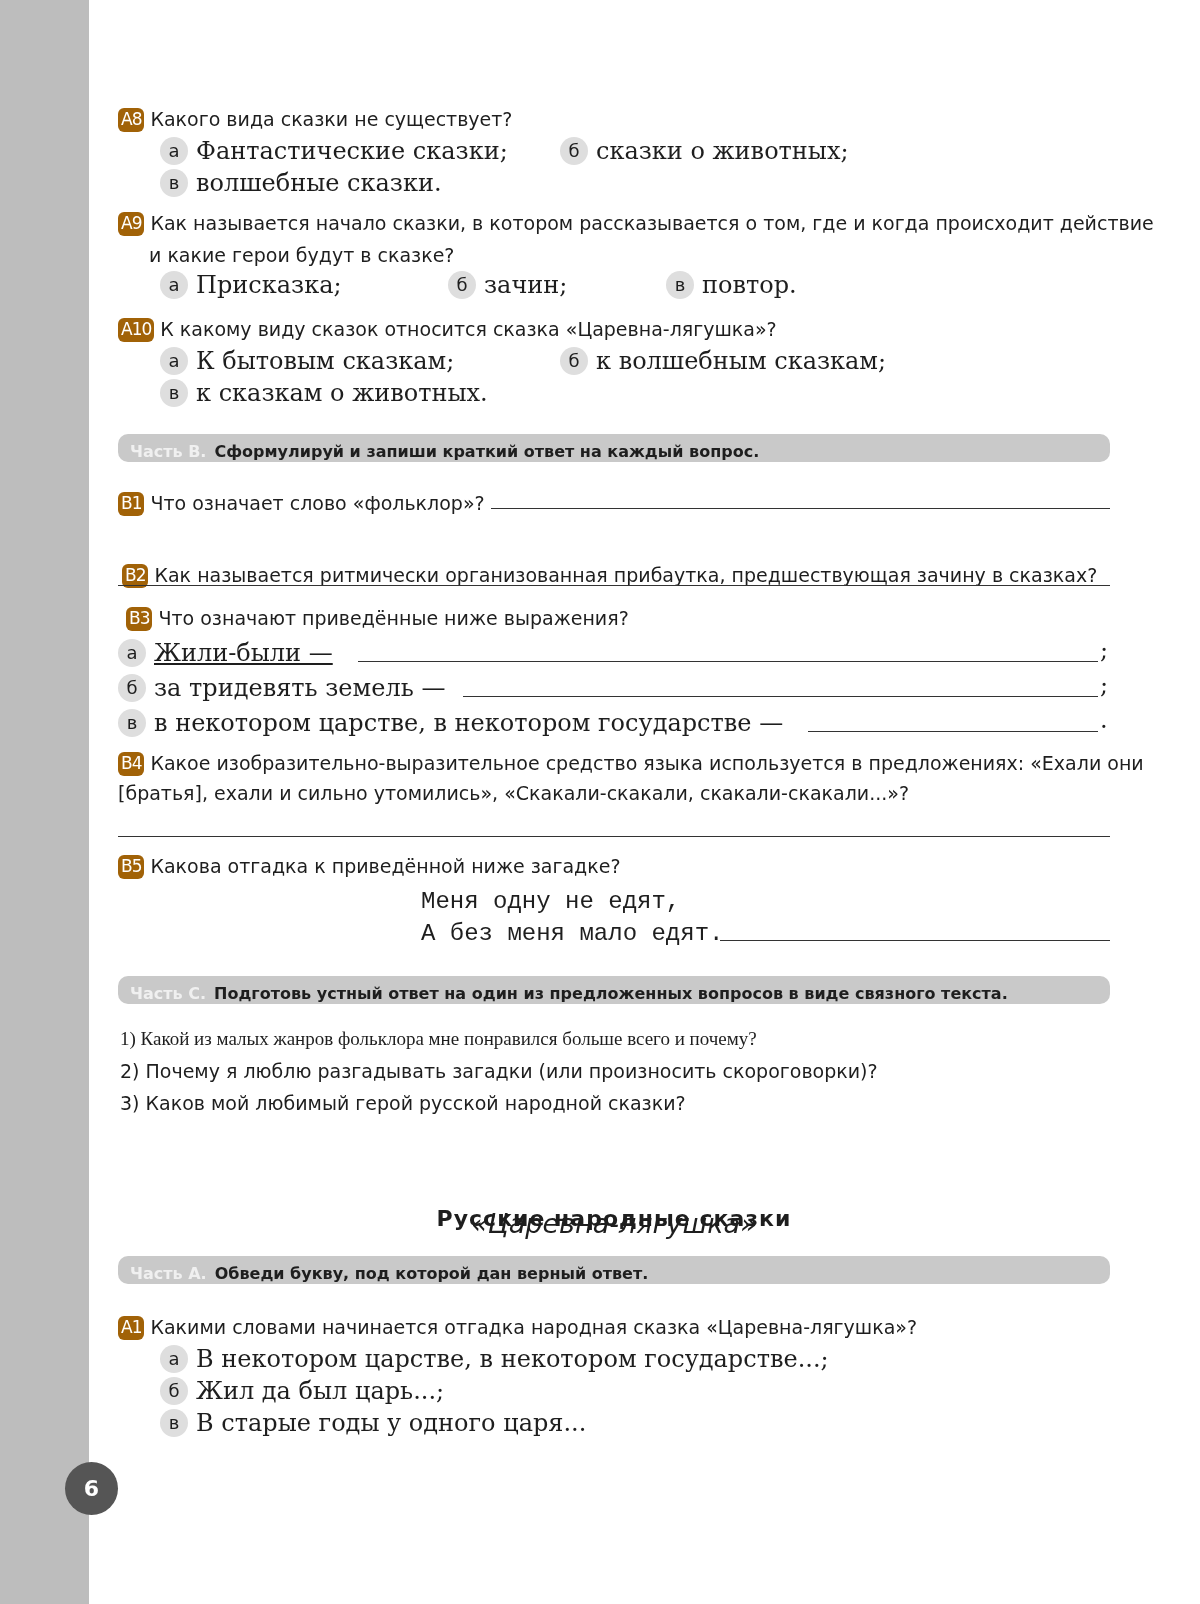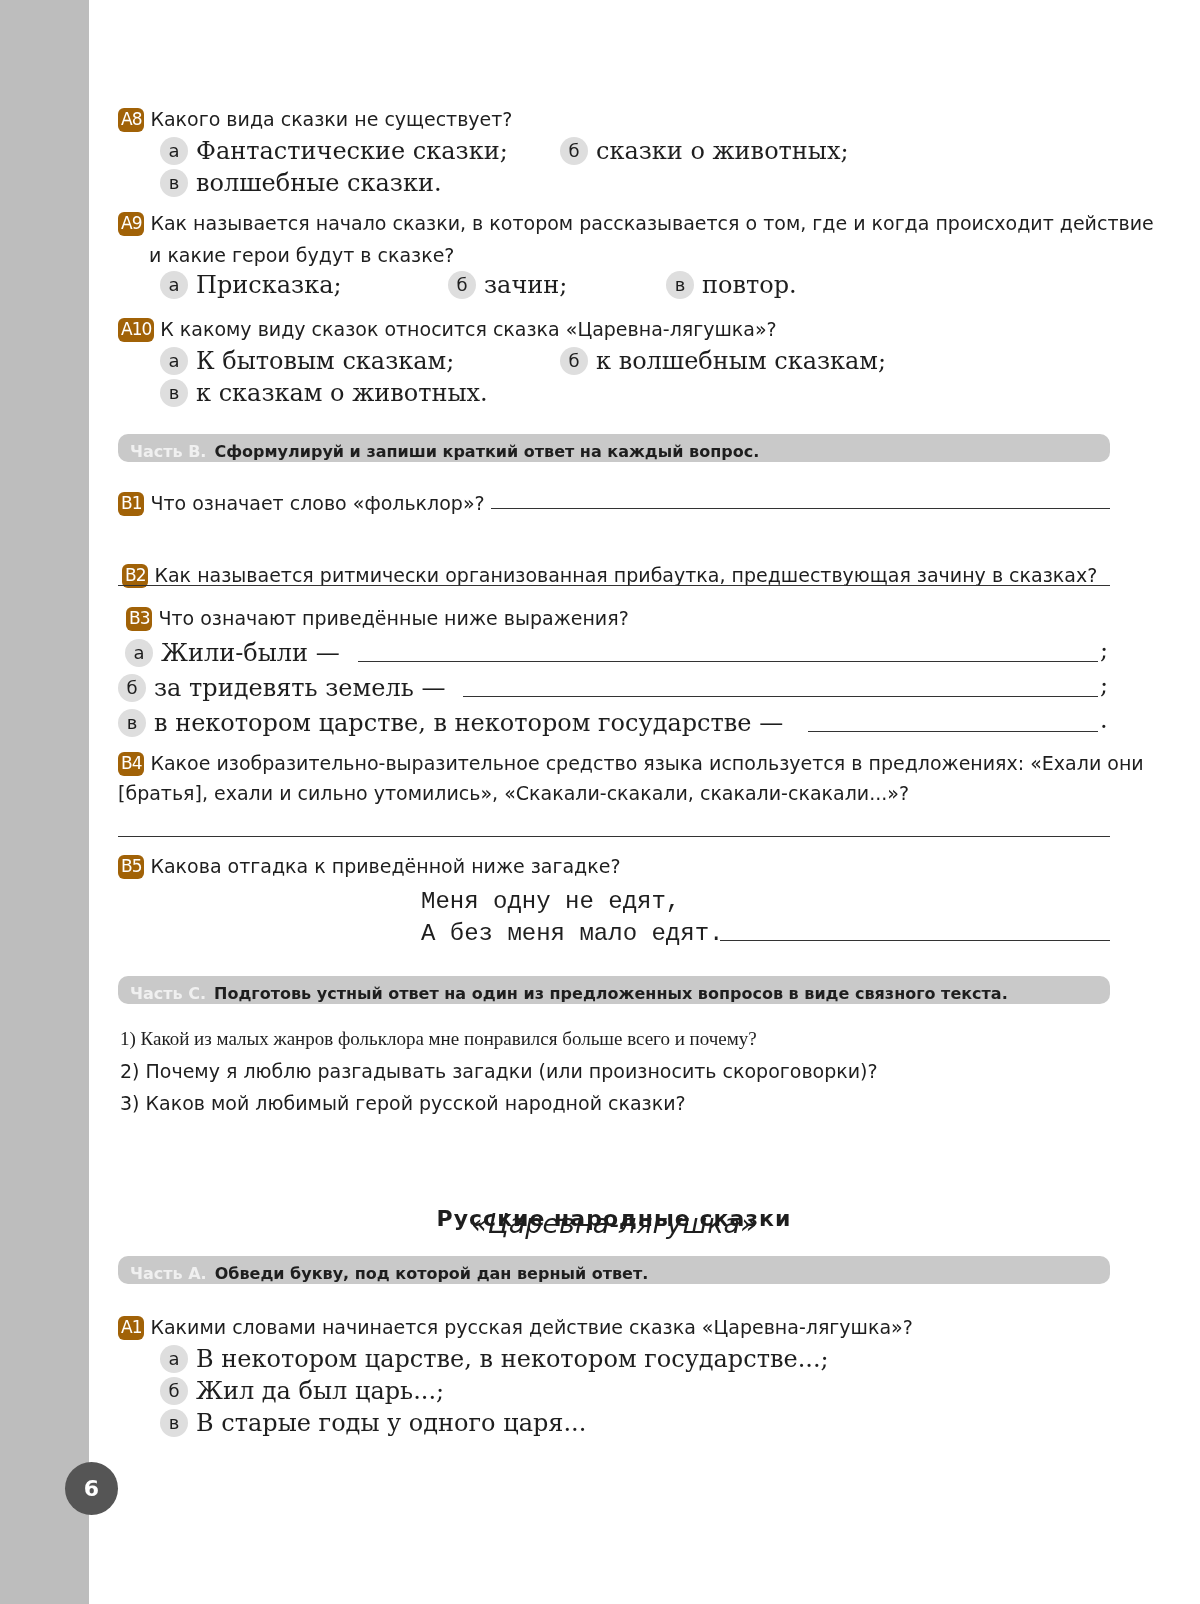--- a/index.html
+++ b/index.html
@@ -61,21 +61,21 @@
   <div class="line" style="left:373px;top:508px;width:619px;"></div>
 
   <div class="abs q" style="left:4px;top:530px;margin-top:32px;">
     <span class="qnum">B2</span><span>Как называется ритмически организованная прибаутка, предшествующая зачину в сказках?</span>
   </div>
   <div class="line" style="left:0;top:585px;width:992px;"></div>
 
   <div class="abs q" style="left:0;top:605px;padding-left:8px;">
     <span class="qnum">B3</span><span>Что означают приведённые ниже выражения?</span>
   </div>
-  <div class="abs opt" style="left:7px;top:638px;"><span class="letter">а</span><span>Жили-были —</span></div>
+  <div class="abs opt" style="left:0;top:638px;text-decoration:underline;"><span class="letter">а</span><span>Жили-были —</span></div>
   <div class="line" style="left:240px;top:661px;width:740px;"></div>
   <div class="abs semi" style="left:982px;top:636px;">;</div>
 
   <div class="abs opt" style="left:0;top:673px;"><span class="letter">б</span><span>за тридевять земель —</span></div>
   <div class="line" style="left:345px;top:696px;width:635px;"></div>
   <div class="abs semi" style="left:982px;top:671px;">;</div>
 
   <div class="abs opt" style="left:0;top:708px;"><span class="letter">в</span><span>в некотором царстве, в некотором государстве —</span></div>
   <div class="line" style="left:690px;top:731px;width:290px;"></div>
   <div class="abs semi" style="left:982px;top:706px;">.</div>
@@ -101,18 +101,18 @@
   <div class="abs list" style="left:2px;top:1090px;">3) Каков мой любимый герой русской народной сказки?</div>
 
   <div class="abs title" style="left:0;top:1170px;margin-top:36px;">Русские народные сказки</div>
   <div class="abs subtitle" style="left:0;top:1208px;">«Царевна-лягушка»</div>
 
   <div class="bar" style="top:1256px;">
     <span class="part">Часть А.</span><span>Обведи букву, под которой дан верный ответ.</span>
   </div>
 
   <div class="abs q" style="left:0;top:1314px;">
-    <span class="qnum">A1</span><span>Какими словами начинается русская действие сказка «Царевна-лягушка»?</span>
+    <span class="qnum">A1</span><span>Какими словами начинается отгадка народная сказка «Царевна-лягушка»?</span>
   </div>
   <div class="abs opt" style="left:42px;top:1344px;"><span class="letter">а</span><span>В некотором царстве, в некотором государстве...;</span></div>
   <div class="abs opt" style="left:42px;top:1376px;"><span class="letter">б</span><span>Жил да был царь...;</span></div>
   <div class="abs opt" style="left:42px;top:1408px;"><span class="letter">в</span><span>В старые годы у одного царя...</span></div>
 </div>
 
 </body></html>

